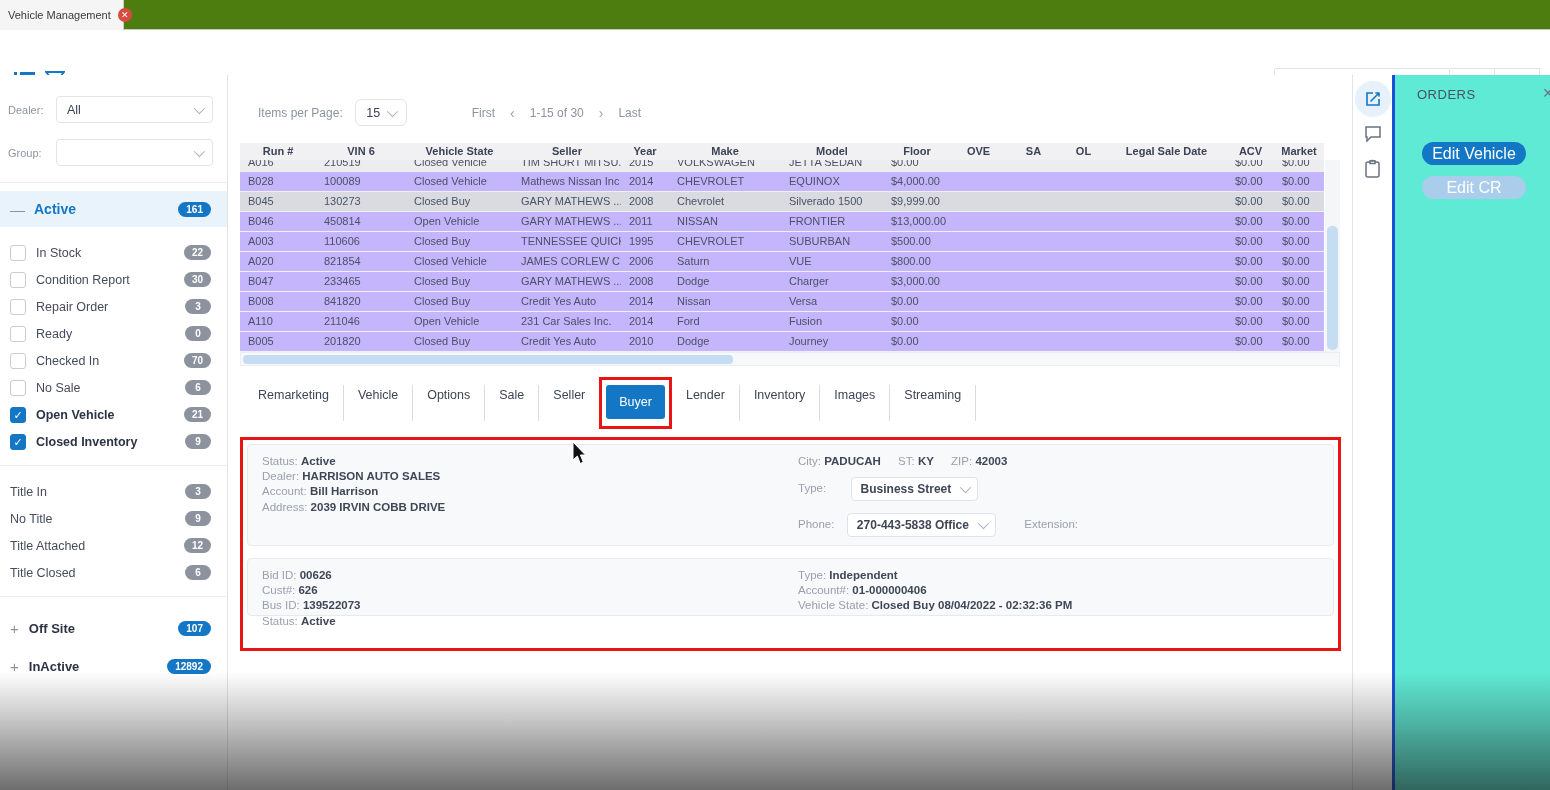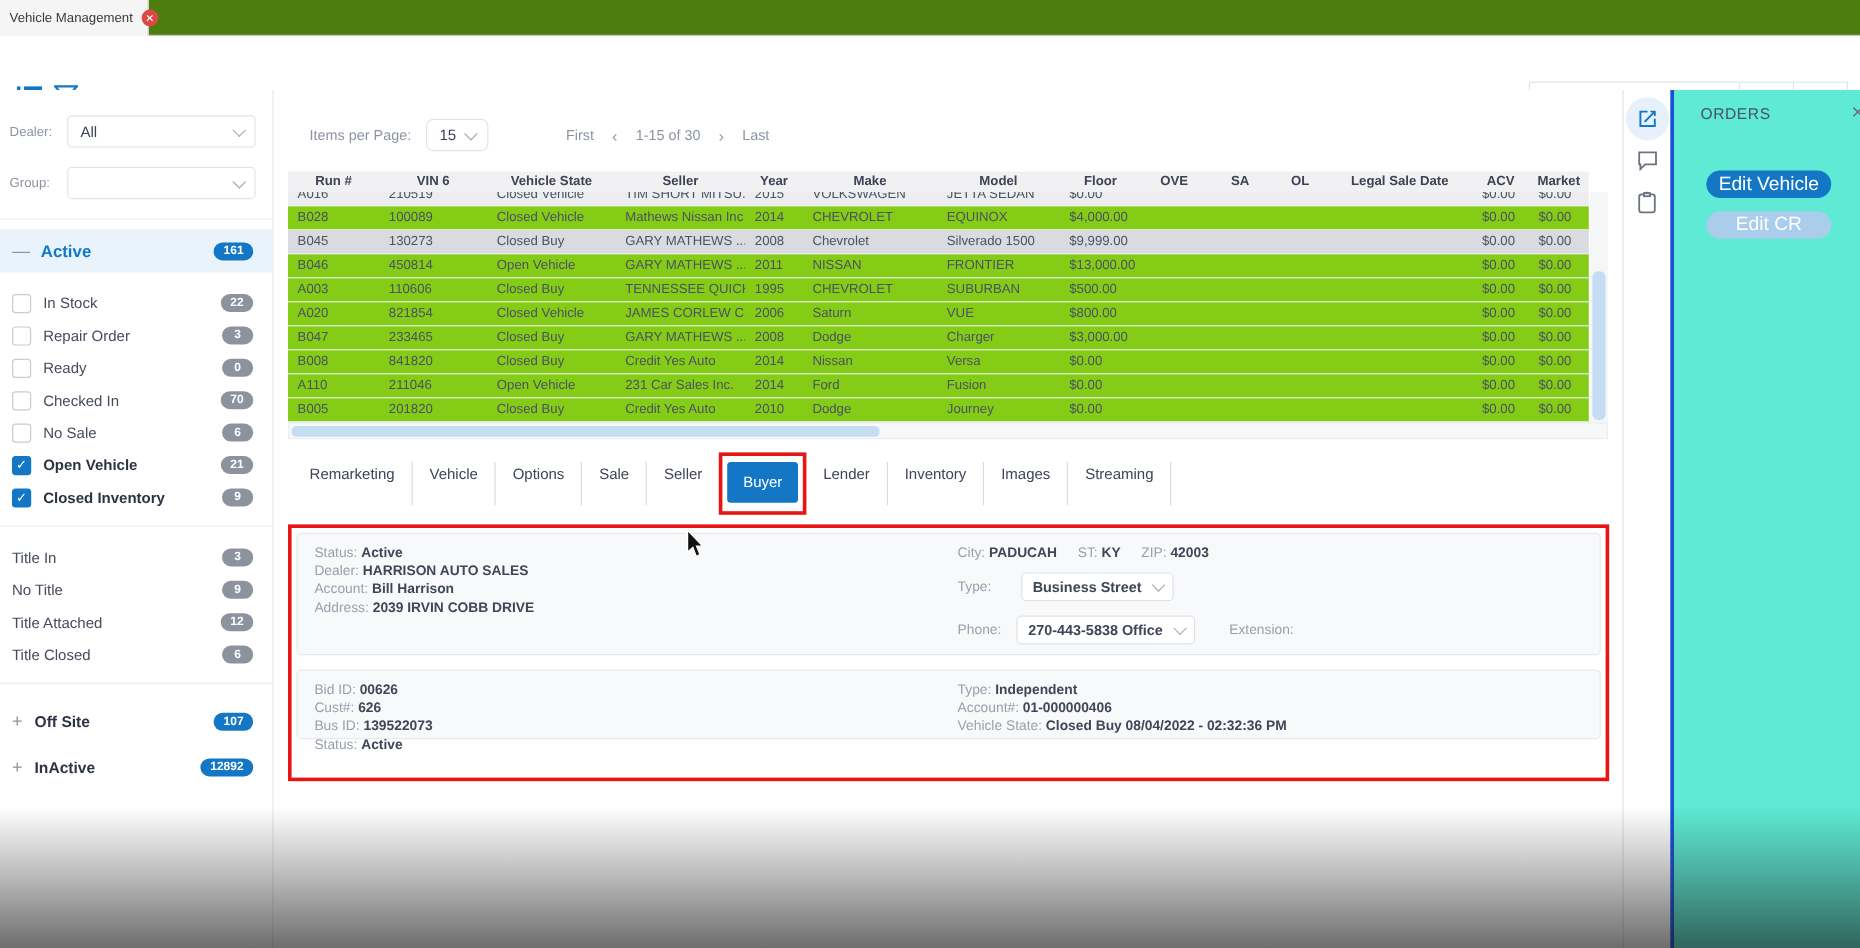--- a/index.html
+++ b/index.html
@@ -66,21 +66,21 @@
     display:flex; align-items:center; justify-content:center; gap:7px; font-size:12.5px; color:#3c4254; }
   .pag { display:flex; align-items:center; gap:15px; margin-left:65px; font-size:12px; color:#8d94a0; }
   .pag .pchev { font-size:14px; color:#9aa1ad; }
 
   
   .grid { position:absolute; left:12px; top:68px; width:1100px; }
   .thead { display:flex; width:1084px; background:#f1f1f4; height:17px; }
   .th { font-size:11px; font-weight:bold; color:#3d4354; text-align:center; line-height:17px;
     white-space:nowrap; overflow:hidden; }
   .tbody { width:1084px; }
-  .trow { display:flex; height:20px; border-bottom:1px solid #eef0f3; background:#84cc16; }
+  .trow { display:flex; height:20px; border-bottom:1px solid #eef0f3; background:#c4b5fd; }
   .trow.selected { background:#d9dbe0; }
   .trow.partial { height:12px; overflow:hidden; background:#ededf0; }
   .trow.partial .tc { margin-top:-7px; }
   .tc { font-size:11px; color:#4a5263; line-height:19px; padding-left:8px;
     white-space:nowrap; overflow:hidden; }
   .vscroll { position:absolute; right:0; top:17px; width:15px; height:192px; background:#f5f6f8; }
   .vthumb { position:absolute; left:2px; width:11px; top:66px; height:124px; background:#c5ddf2; border-radius:5px; }
   .hscroll { width:1100px; height:14px; background:#f7f8fa; border:1px solid #eceef1; margin-top:0; position:relative;}
   .hthumb { position:absolute; left:2px; top:2px; width:490px; height:9px; background:#c5ddf2; border-radius:4px; }
 
@@ -185,20 +185,25 @@
     <span class="badge blue">161</span>
   </div>
   <div class="filter-list" id="filters">
       <div class="f-item">
         <span class="cbx"></span>
         <span class="f-label">In Stock</span>
         <span class="badge gray">22</span>
       </div>
       <div class="f-item">
         <span class="cbx"></span>
+        <span class="f-label">Condition Report</span>
+        <span class="badge gray">30</span>
+      </div>
+      <div class="f-item">
+        <span class="cbx"></span>
         <span class="f-label">Repair Order</span>
         <span class="badge gray">3</span>
       </div>
       <div class="f-item">
         <span class="cbx"></span>
         <span class="f-label">Ready</span>
         <span class="badge gray">0</span>
       </div>
       <div class="f-item">
         <span class="cbx"></span>

